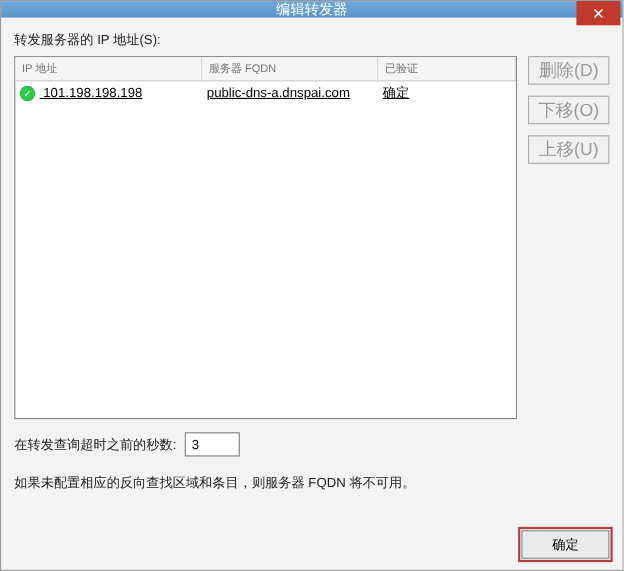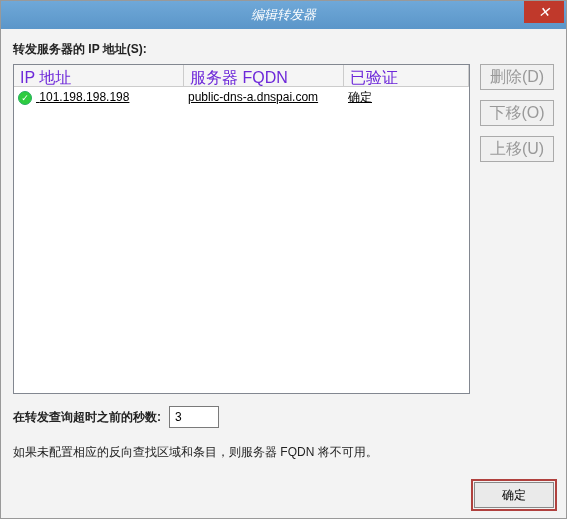--- a/index.html
+++ b/index.html
@@ -1,26 +1,26 @@
 <!DOCTYPE html>
 <html><head>
 <meta charset="utf-8">
 <style>
   * { box-sizing: border-box; font-family: "Microsoft YaHei", "SimSun", sans-serif; }
   body { margin: 0; background: #fff; }
   .window { width: 567px; height: 519px; background: #f3f3f3; border: 1px solid #999; position: relative; }
-  .titlebar { height: 28px; background: linear-gradient(#6fa8d8, #5b96c9); color: #fff; display: flex; align-items: center; justify-content: center; position: relative; font-size: 13px; font-style: italic; }
+  .titlebar { height: 15px; background: linear-gradient(#6fa8d8, #5b96c9); color: #fff; display: flex; align-items: center; justify-content: center; position: relative; font-size: 13px; }
   .closebtn { position: absolute; right: 2px; top: 0; width: 40px; height: 22px; background: #c0392b; color: #fff; display: flex; align-items: center; justify-content: center; font-size: 14px; cursor: pointer; }
   .body { padding: 12px 12px 8px 12px; }
-  .label { font-size: 12px; color: #222; margin-bottom: 6px; font-weight: bold; }
+  .label { font-size: 12px; color: #222; margin-bottom: 6px; }
   .content { display: flex; gap: 10px; }
   .listarea { flex: 1; }
   .table { border: 1px solid #828790; background: #fff; height: 330px; overflow: hidden; }
   .thead { display: flex; height: 22px; }
-  .th { background: #f5f5f5; border-right: 1px solid #ccc; border-bottom: 1px solid #ccc; font-size: 16px; padding: 3px 6px; color: #6d28d9; white-space: nowrap; overflow: hidden; }
+  .th { background: #f5f5f5; border-right: 1px solid #ccc; border-bottom: 1px solid #ccc; font-size: 10px; padding: 3px 6px; color: #737373; white-space: nowrap; overflow: hidden; }
   .col-ip { width: 170px; }
   .col-fqdn { width: 160px; }
   .col-val { flex: 1; }
   .row { display: flex; height: 20px; font-size: 12px; align-items: center; }
   .cell { padding: 2px 4px; white-space: nowrap; overflow: hidden; text-decoration: underline; }
   .row .col-ip { width: 170px; }
   .row .col-fqdn { width: 160px; }
   .row .col-val { flex: 1; }
   .inputrow { border: 2px solid #c0392b; margin: 0; }
   .inputcell { background: #3399ff; color: #fff; padding: 1px 4px; font-size: 12px; height: 18px; display: flex; align-items: center; width: 100%; }

